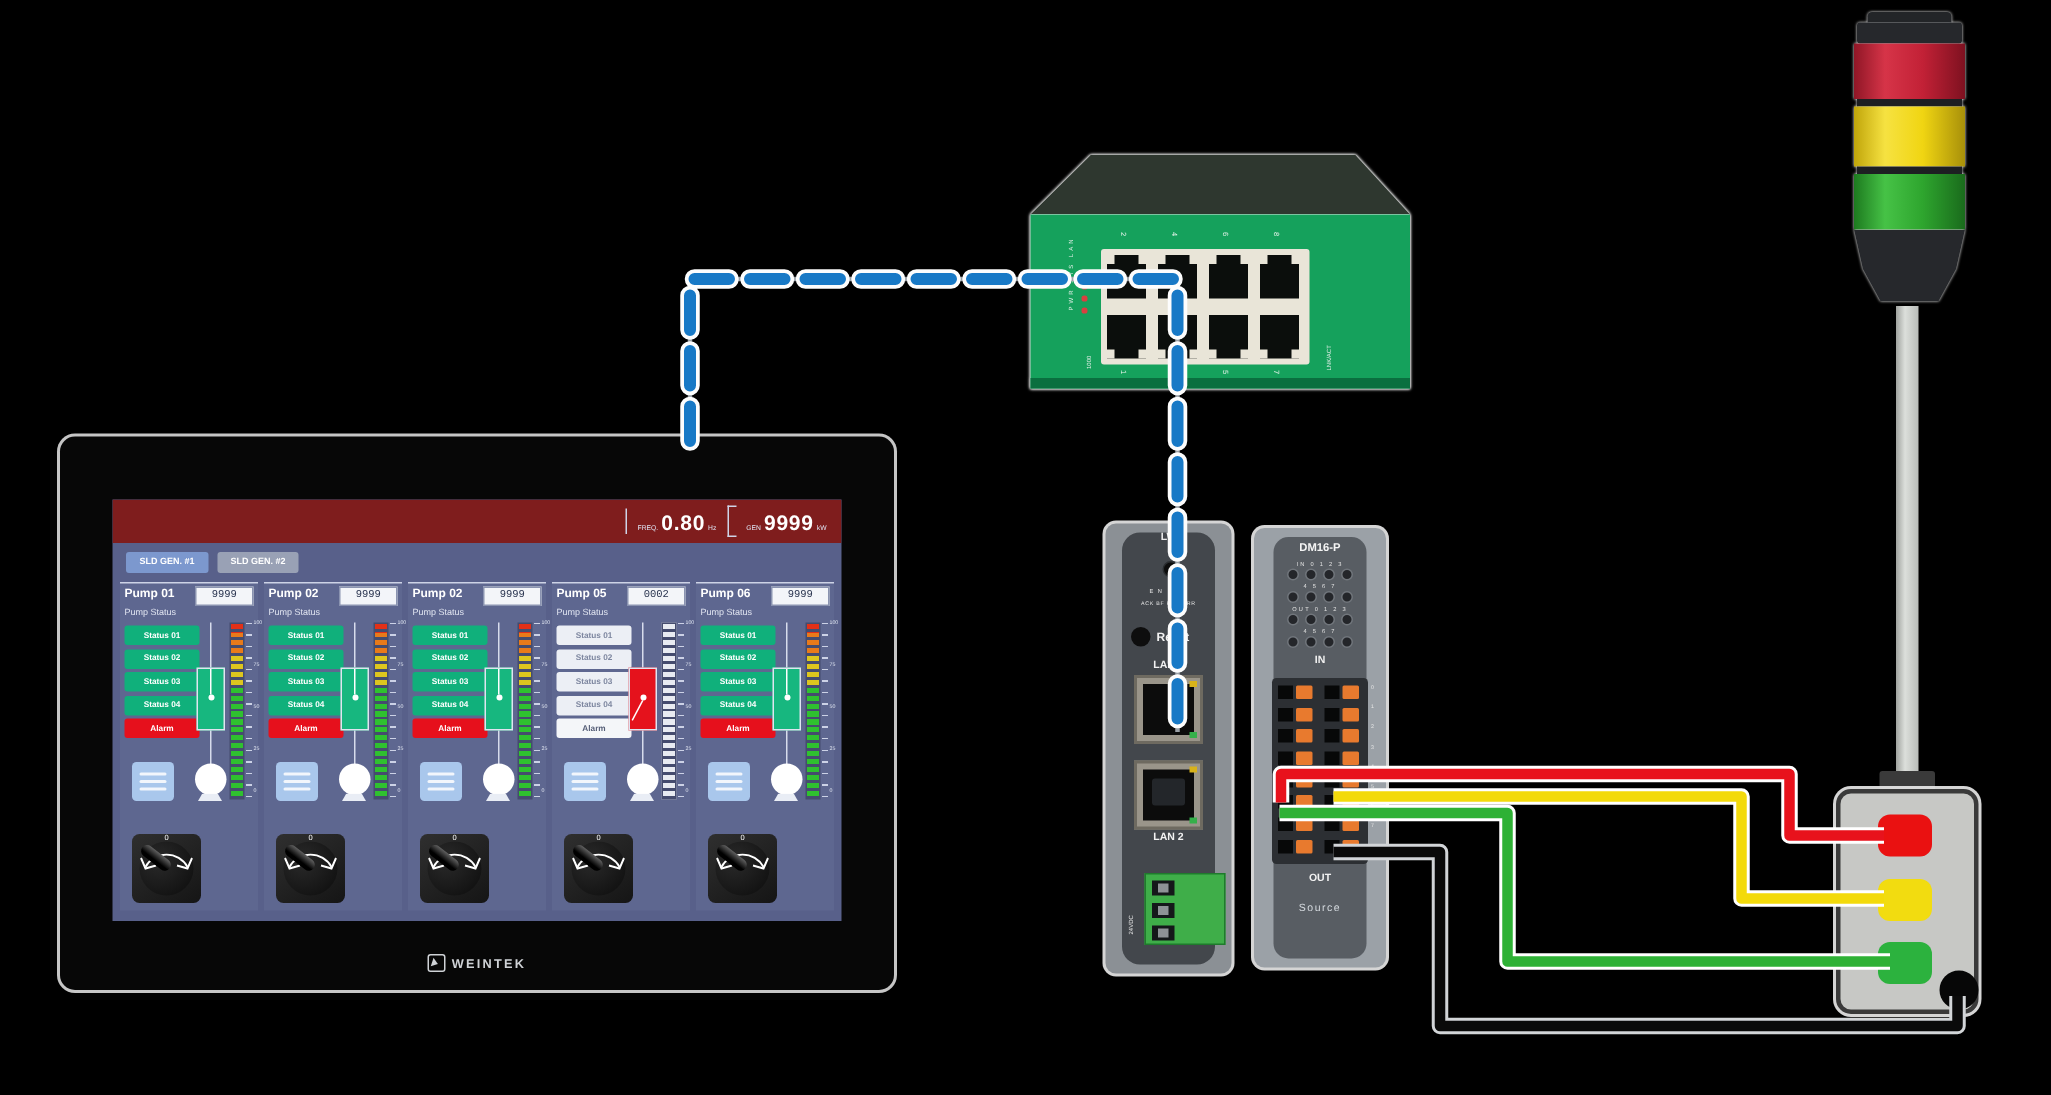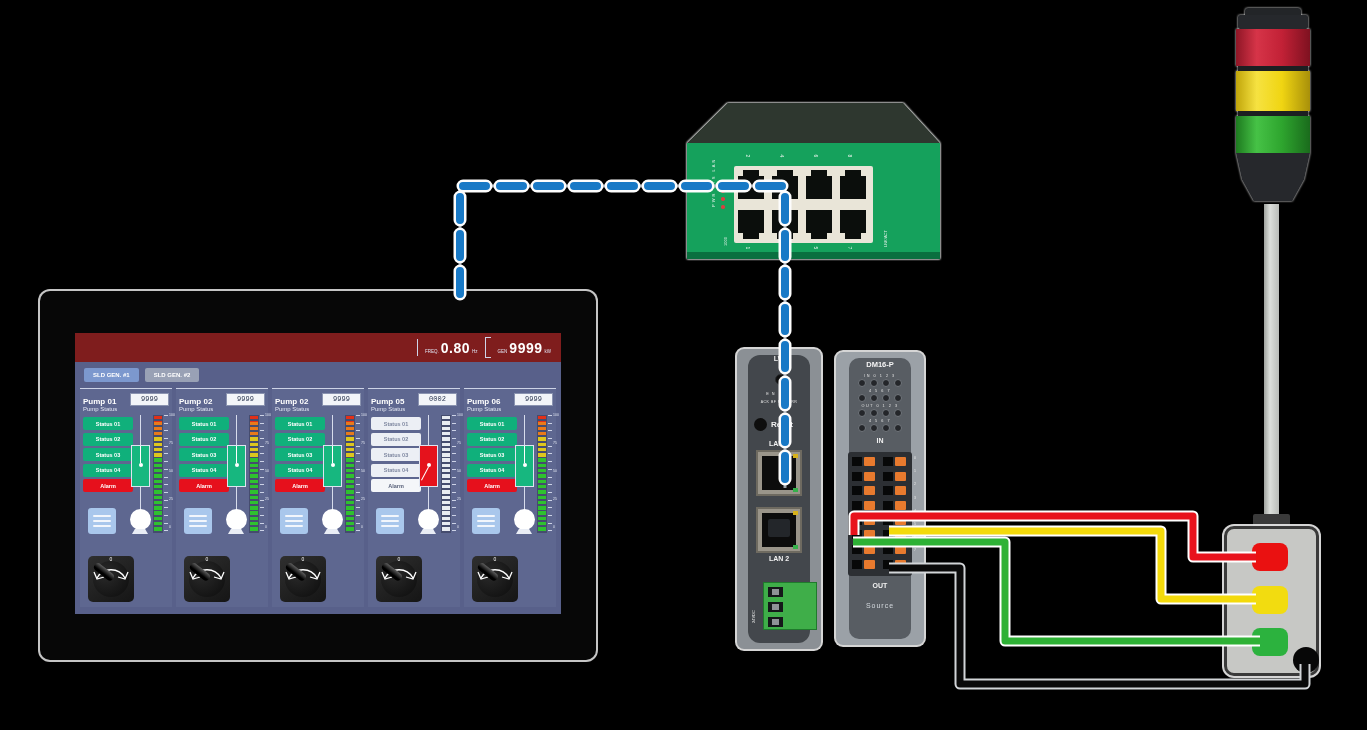--- a/index.html
+++ b/index.html
@@ -27,21 +27,21 @@
 
   
   .tabs{position:absolute;left:9px;top:35px;display:flex;gap:6px;}
   .tab{height:14px;padding:0 9px;font-size:6px;font-weight:bold;color:#fff;border-radius:2px;
        display:flex;align-items:center;background:#99a1b5;}
   .tab.active{background:#7c98ce;}
 
   
   .pumps{position:absolute;left:5px;top:55px;right:5px;height:219px;display:flex;gap:4px;}
   .pump{flex:1;background:#5e6790;border-top:1px solid #cdd3e6;padding:2px 3px;position:relative;}
-  .phead{display:flex;justify-content:space-between;align-items:flex-end;height:15px;}
+  .phead{display:flex;justify-content:space-between;align-items:flex-start;height:15px;}
   .pname{font-size:8px;font-weight:bold;color:#fff;}
   .pval{width:37px;height:11px;background:#f3f5f9;border:1px solid #8a93b0;
         font-family:"Liberation Mono",monospace;font-size:7px;color:#2a3550;text-align:center;line-height:11px;}
   .plabel{font-size:6px;color:#e2e6f2;height:9px;}
   .pbody{position:relative;height:124px;}
   .btns{position:absolute;left:0;top:2px;width:50px;}
   .sbtn{height:13px;margin-bottom:2.5px;background:#10b07b;color:#fff;font-size:5.5px;font-weight:bold;
         display:flex;align-items:center;justify-content:center;border-radius:2px;}
   .sbtn.alarm{background:#e6101c;}
   .off .sbtn{background:#eceff5;color:#7e87a0;}
@@ -413,20 +413,24 @@
           <path d="M5 17 l3 7 l7 -2" fill="none" stroke="#fff" stroke-width="1.3"></path>
           <path d="M39 17 l-3 7 l-7 -2" fill="none" stroke="#fff" stroke-width="1.3"></path>
         </svg>
         <span class="kzero">0</span>
         <div class="lever"></div>
       </div>
     </div>
   </div>
 </div>
     </div>
+    <div class="wlogo">
+      <span class="wicon"></span>
+      <span class="wtext">WEINTEK</span>
+    </div>
   </div>
 
   <div class="sw">
     <div class="swtop"></div>
     <div class="swface">
       <span class="pnum" style="left:60px;top:10px">2</span>
       <span class="pnum" style="left:94px;top:10px">4</span>
       <span class="pnum" style="left:128px;top:10px">6</span>
       <span class="pnum" style="left:162px;top:10px">8</span>
       <div class="swports">

